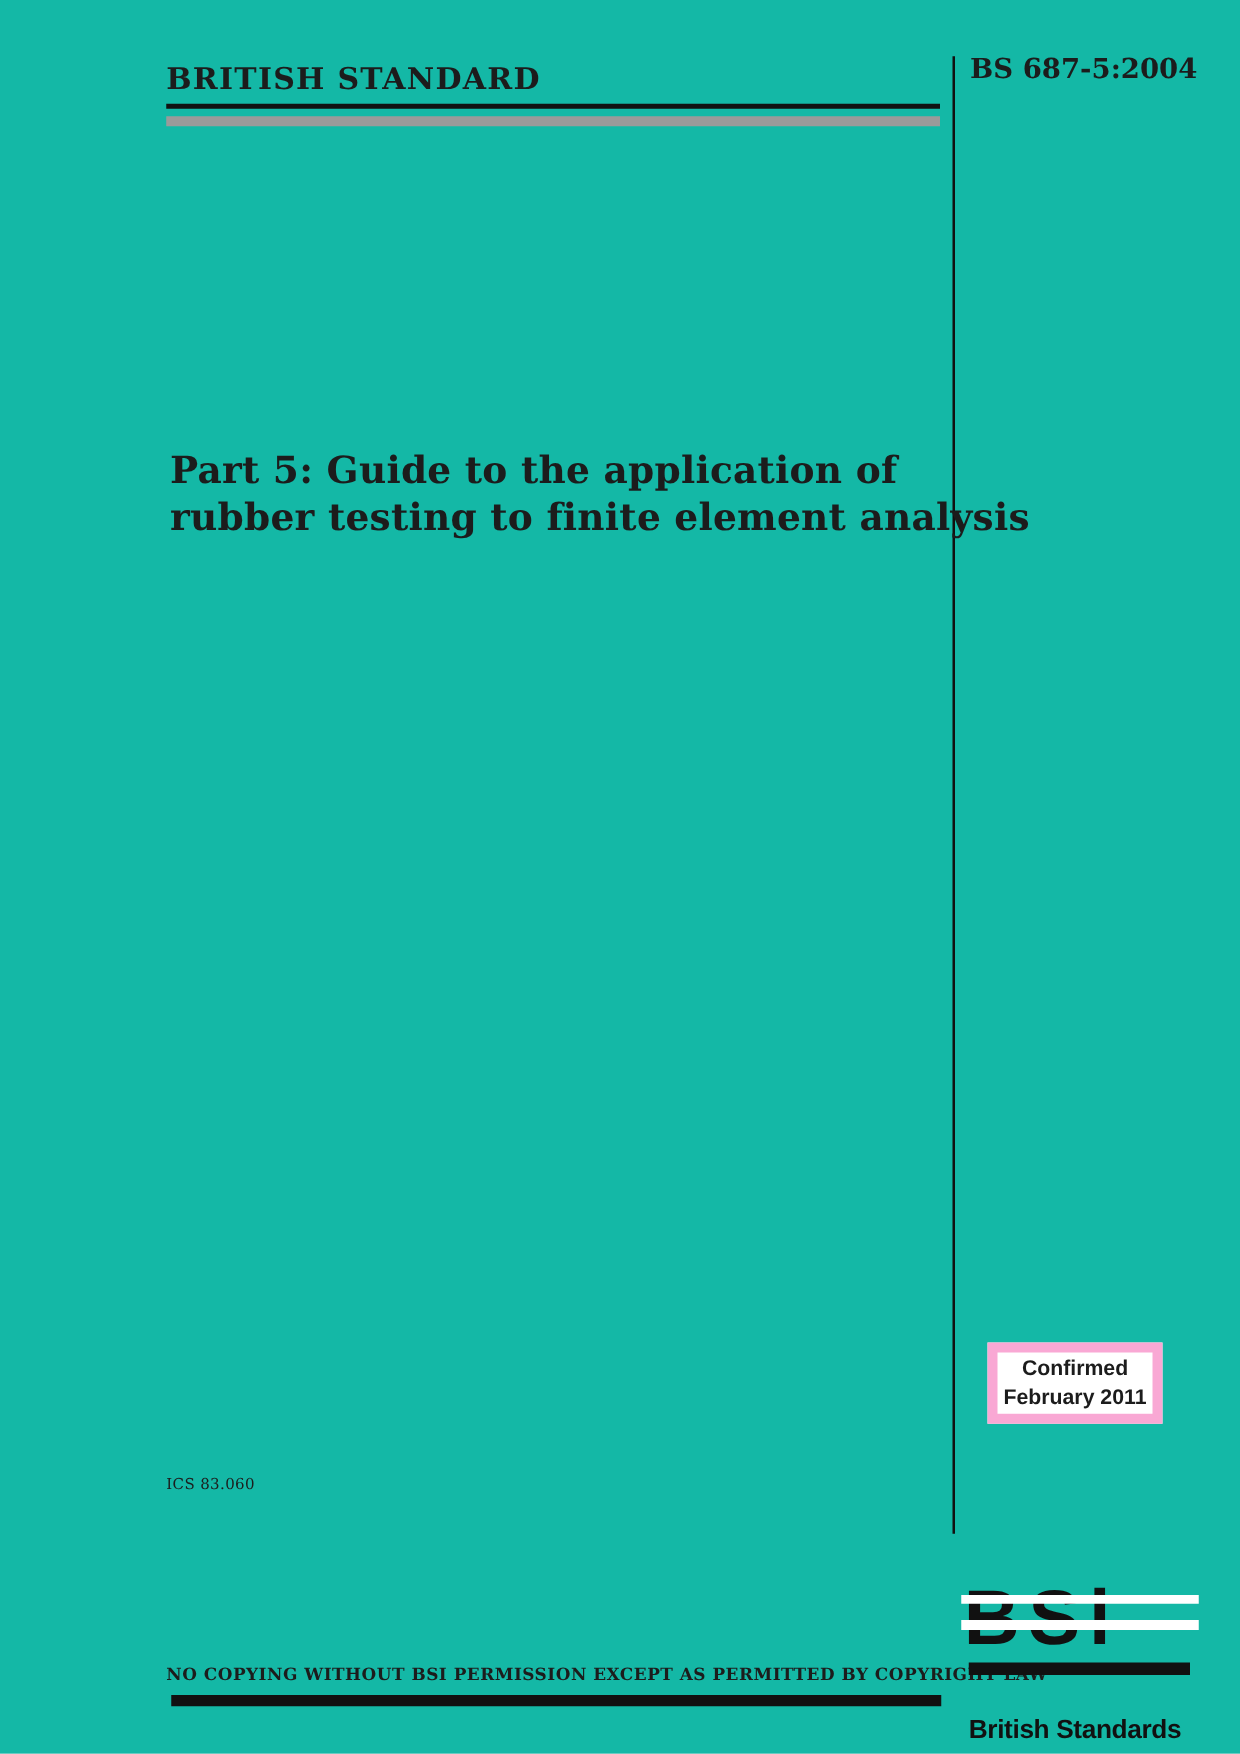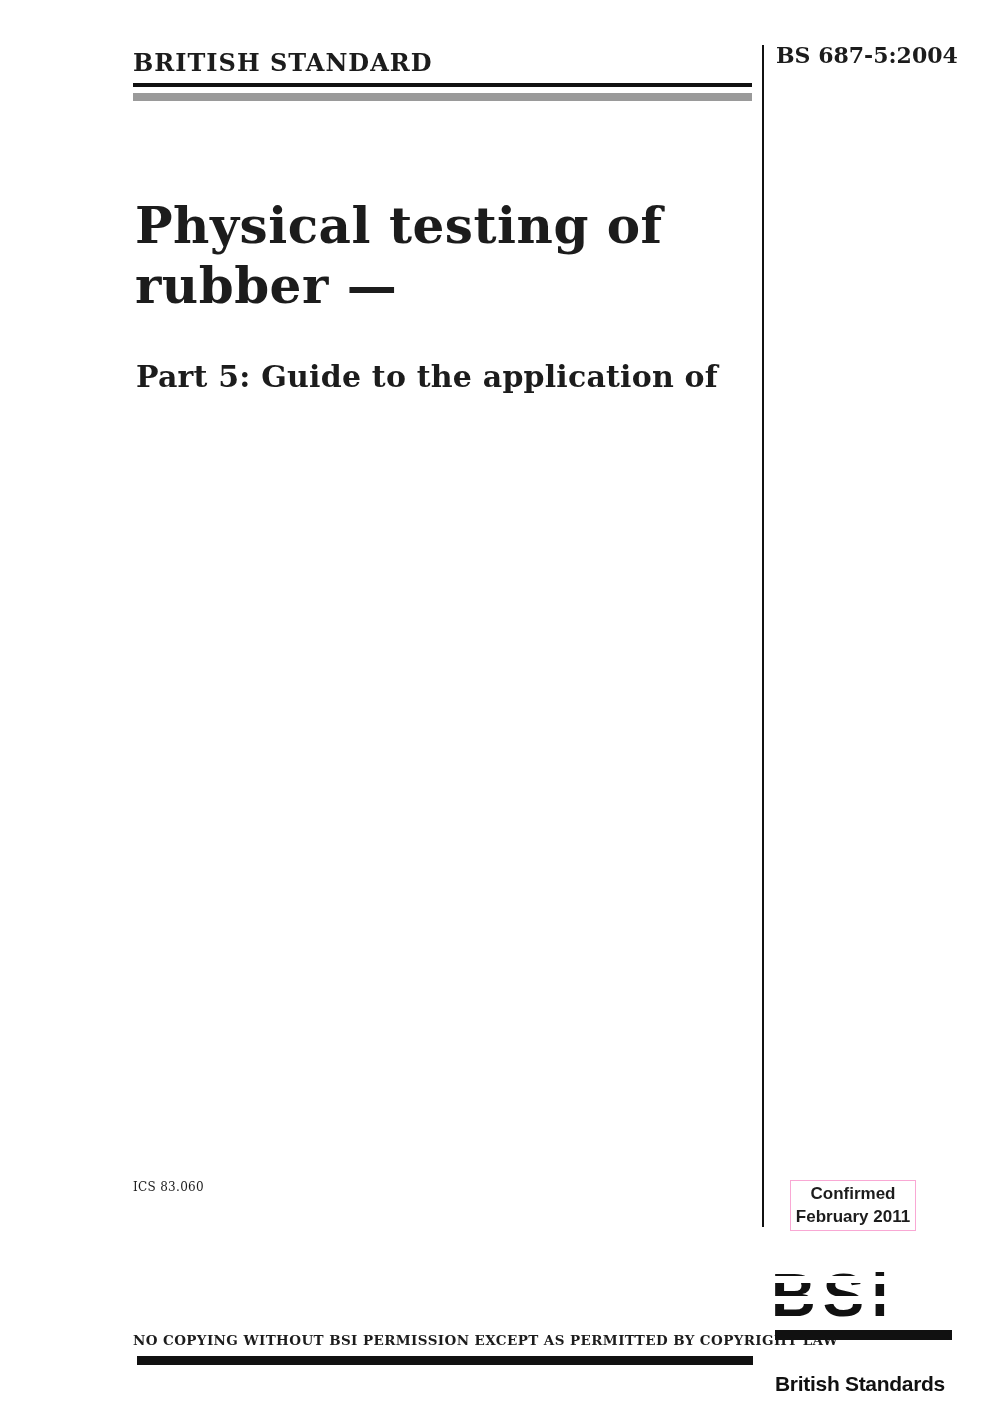--- a/index.html
+++ b/index.html
@@ -1,20 +1,20 @@
 <!DOCTYPE html>
 <html><head>
 <meta charset="utf-8">
 <style>
   html, body { margin: 0; padding: 0; background: #e8e8e8; }
   .page {
     position: relative;
     width: 992px;
     height: 1403px;
-    background: #ffffff;
+    background: #14b8a6;
     overflow: hidden;
     font-family: "DejaVu Serif", serif;
     color: #1c1c1c;
   }
 
   
   .std-label {
     position: absolute;
     left: 133px; top: 48px;
     font-size: 24px; font-weight: bold;
@@ -71,23 +71,23 @@
   .ics-code {
     position: absolute;
     left: 133px; top: 1180px;
     font-size: 12px;
     letter-spacing: 0.3px;
   }
 
   
   .confirmed-box {
     position: absolute;
-    left: 790px; top: 1180px;
+    left: 790px; top: 1074px;
     width: 124px; height: 48px;
-    border: 1px solid #f9a8d4;
+    border: 8px solid #f9a8d4;
     background: #ffffff;
     font-family: "Liberation Sans", sans-serif;
     font-size: 17px; font-weight: bold;
     line-height: 23px;
     text-align: center;
     padding-top: 1px;
   }
   .confirmed-box span { display: block; white-space: nowrap; }
 
   
@@ -156,27 +156,24 @@
 <div class="page">
 
   <div class="std-label">BRITISH STANDARD</div>
 
   <div class="doc-number">BS 687-5:2004</div>
 
   <div class="rule-black"></div>
   <div class="rule-gray"></div>
   <div class="vline"></div>
 
-  <h1 class="title">
-    <span class="tline">Physical testing of</span>
-    <span class="tline">rubber —</span>
-  </h1>
 
   <h2 class="subtitle">
     <span class="sline">Part 5: Guide to the application of</span>
+    <span class="sline">rubber testing to finite element analysis</span>
   </h2>
 
   <div class="ics-code">ICS 83.060</div>
 
   <div class="confirmed-box">
     <span>Confirmed</span>
     <span>February 2011</span>
   </div>
 
   <div class="copyright-notice">NO COPYING WITHOUT BSI PERMISSION EXCEPT AS PERMITTED BY COPYRIGHT LAW</div>

